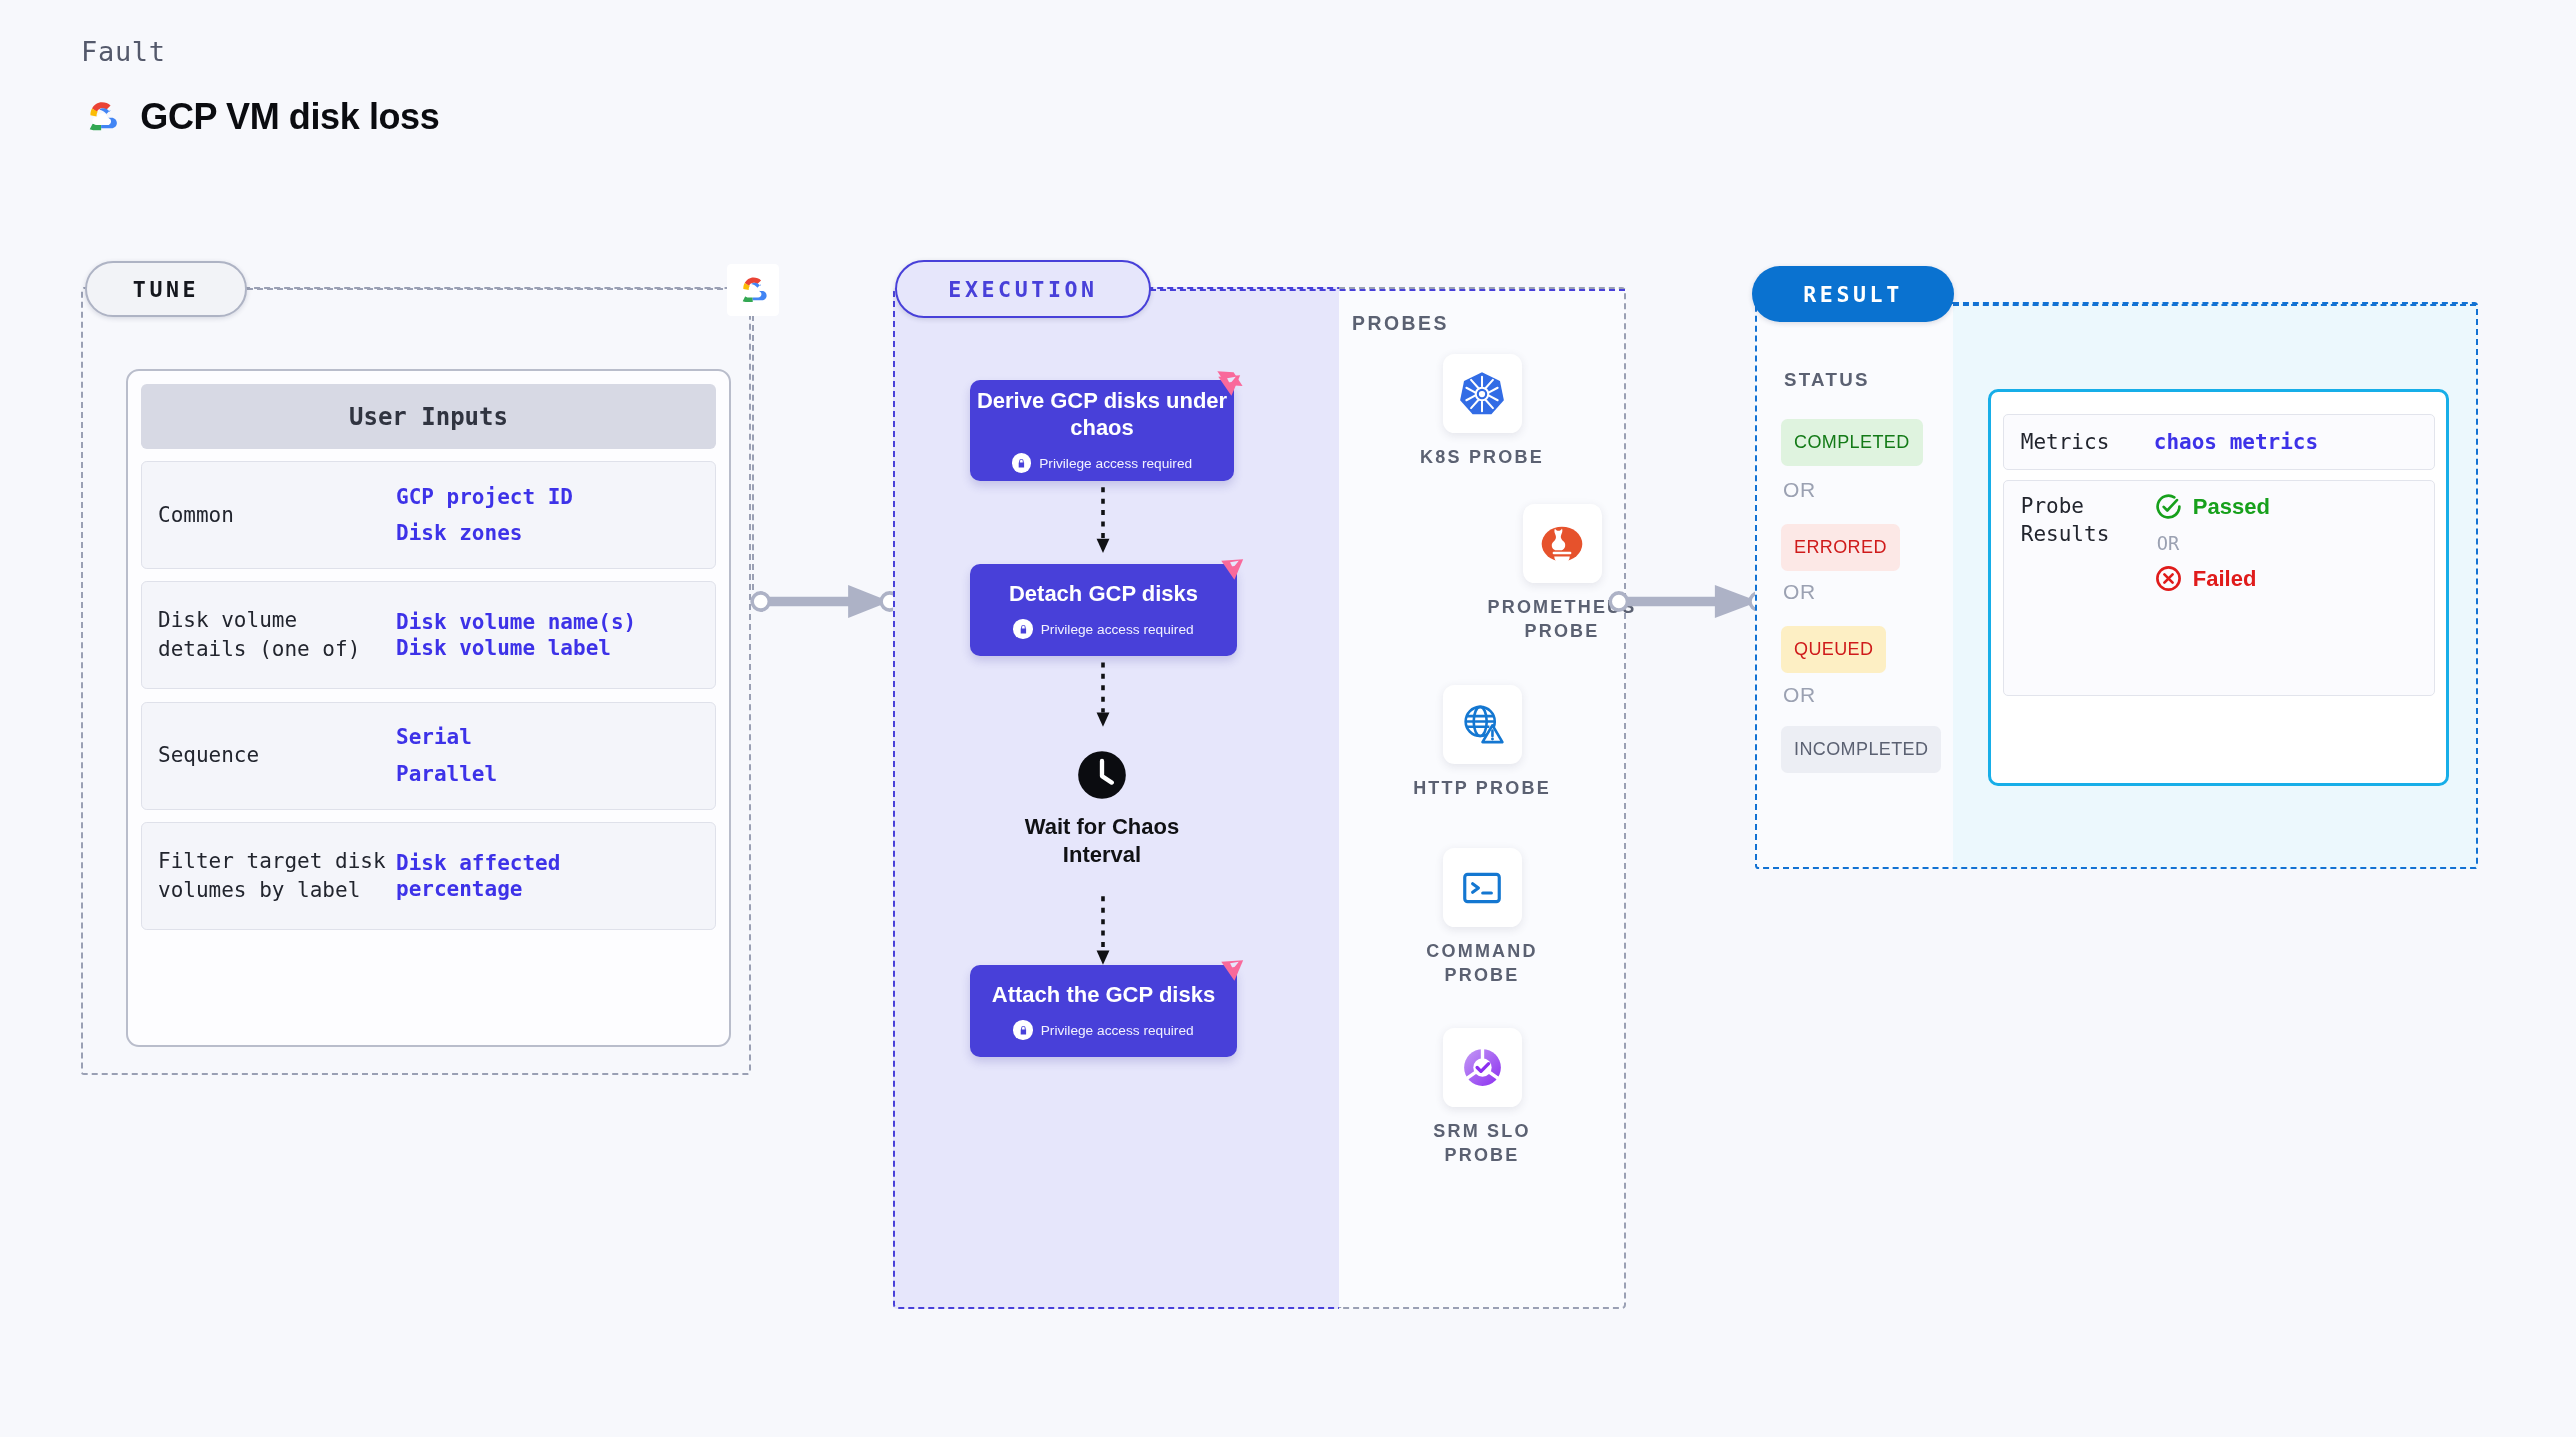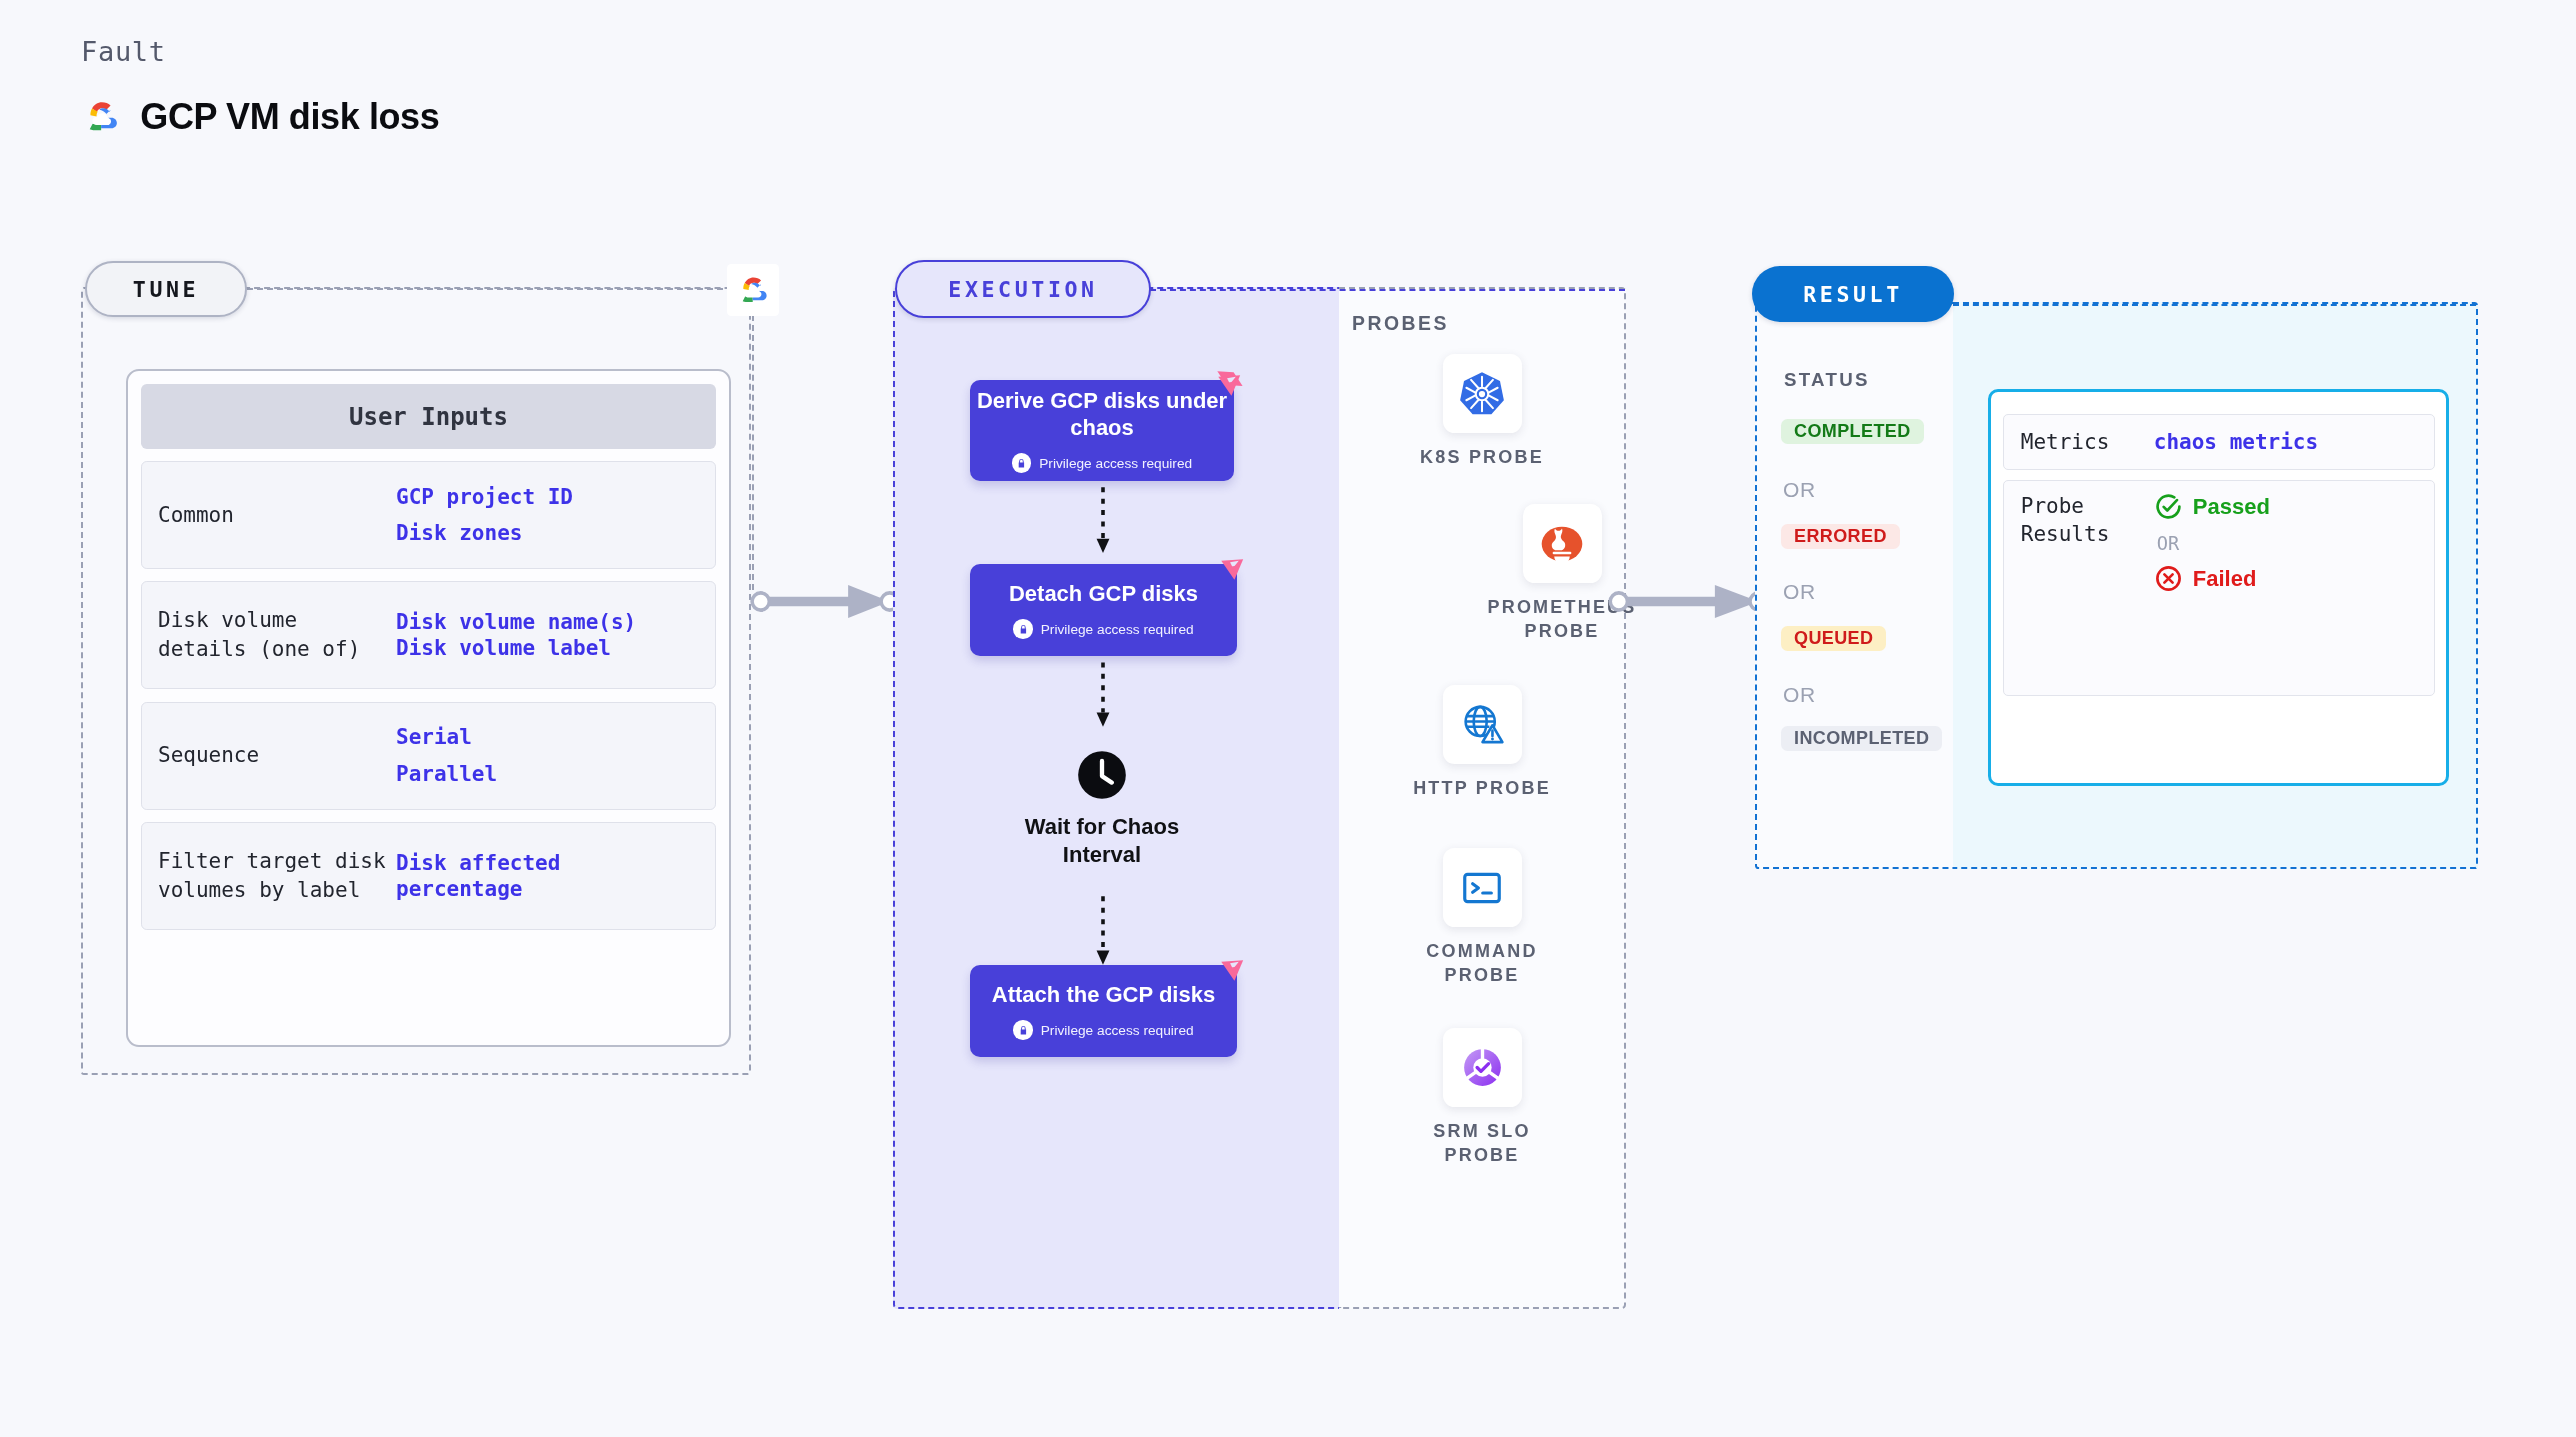--- a/index.html
+++ b/index.html
@@ -162,22 +162,22 @@
     left: 1953px; top: 302px; width: 525px; height: 567px;
     border: 2.9px dashed #1272d3; border-left: none; border-radius: 0 3.6px 3.6px 0;
     background: #ecf8fd;
   }
   #status-label {
     position:absolute; left:1784px; top:369px;
     font-size: 18.7px; font-weight: bold; letter-spacing: 2.3px; color: #5b6172;
   }
   .status-badge {
     position:absolute; left:1781px;
-    padding: 2px 13px; border-radius: 6.5px;
-    font-size: 18px; font-weight: bold; letter-spacing: 0.4px;
+    padding: 13px 13px; border-radius: 6.5px;
+    font-size: 18px; font-weight: normal; letter-spacing: 0.4px;
   }
   .or-text {
     position:absolute; left:1783px;
     font-size: 21px; color: #9ba1b2; letter-spacing: 0.7px;
   }
 
   #output-card {
     position:absolute; left: 1988px; top: 389px; width: 461px; height: 397px;
     background:#ffffff; border: 3.6px solid #17aee8; border-radius: 10px; padding: 11.5px;
   }

